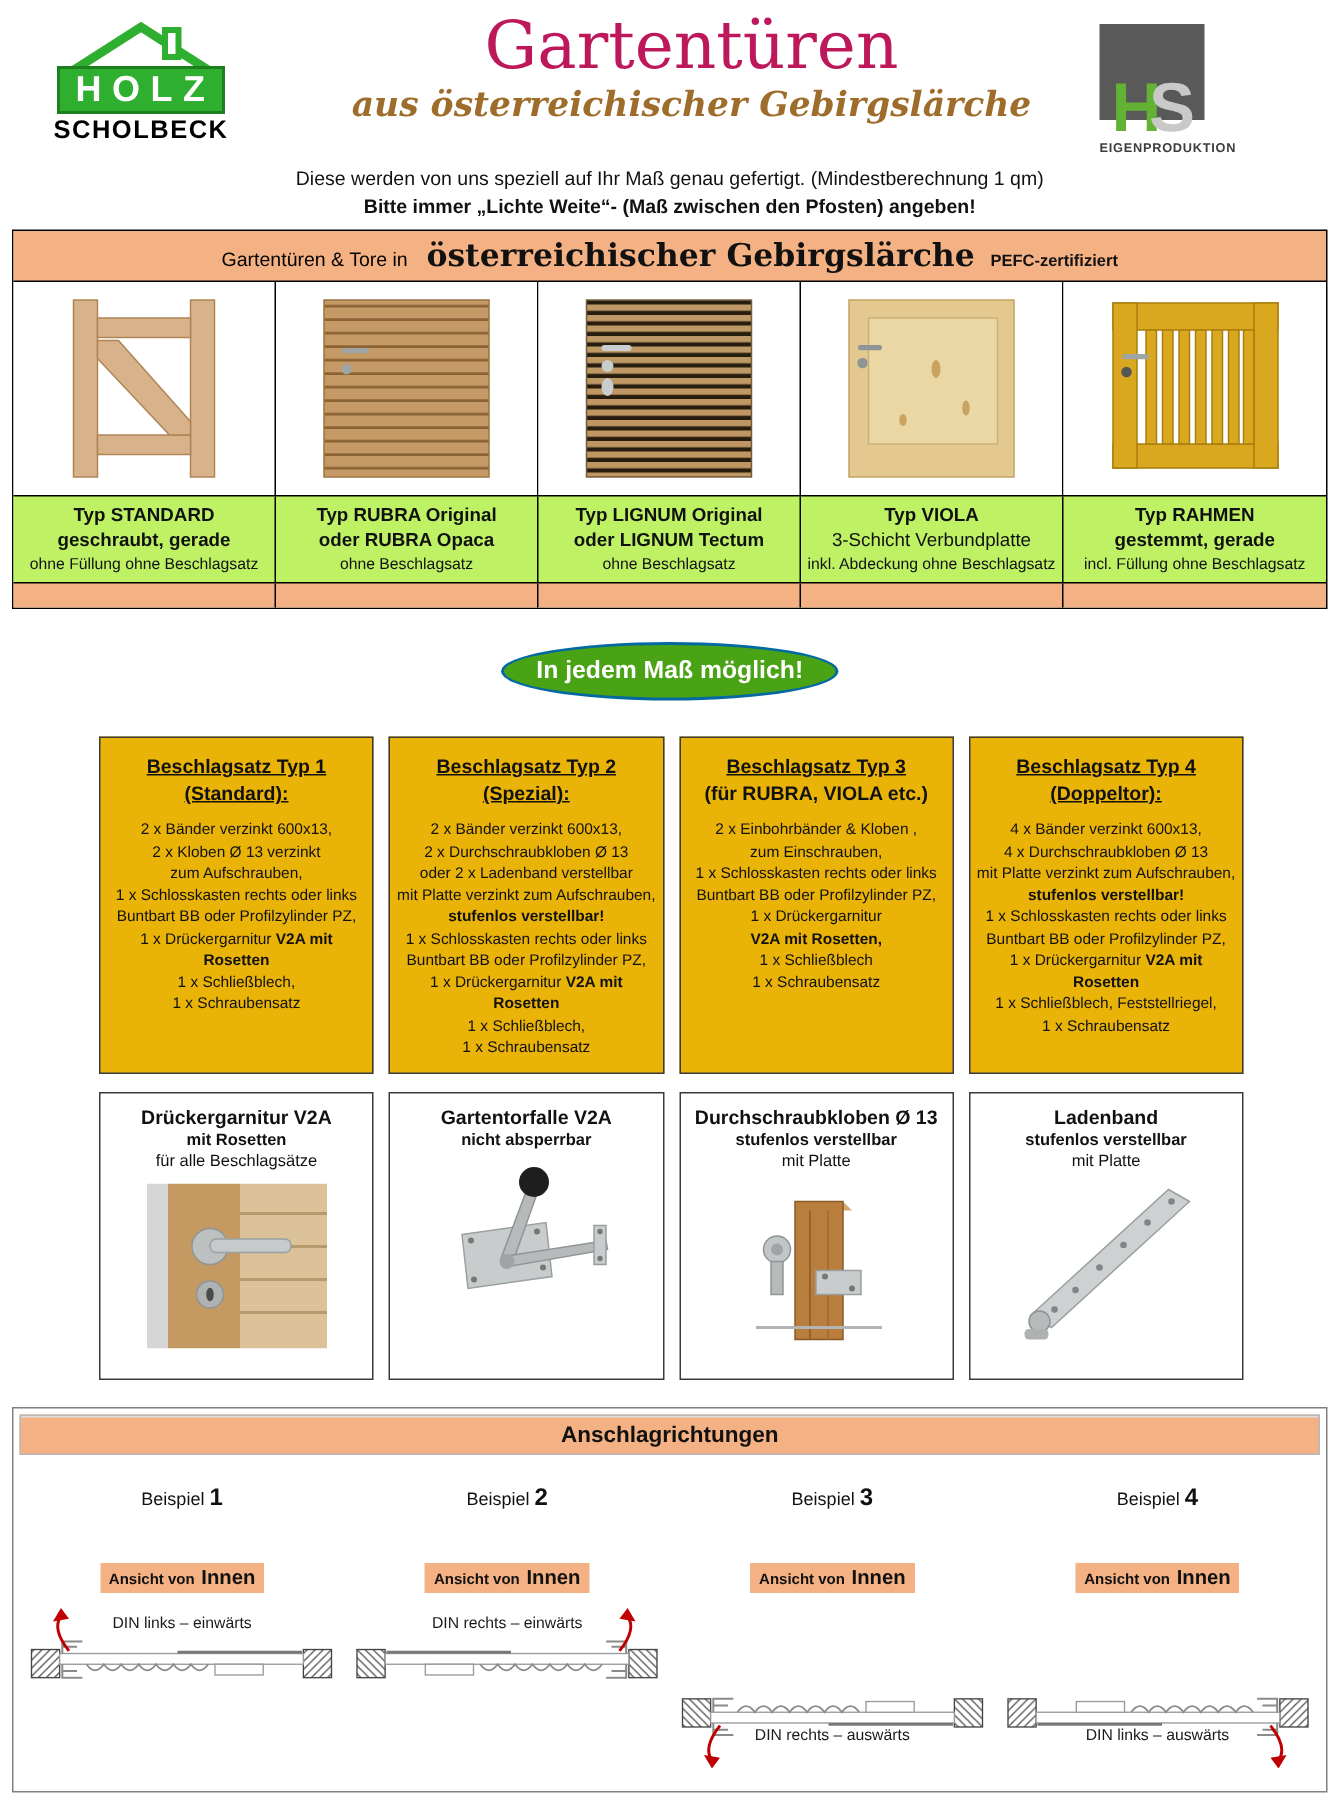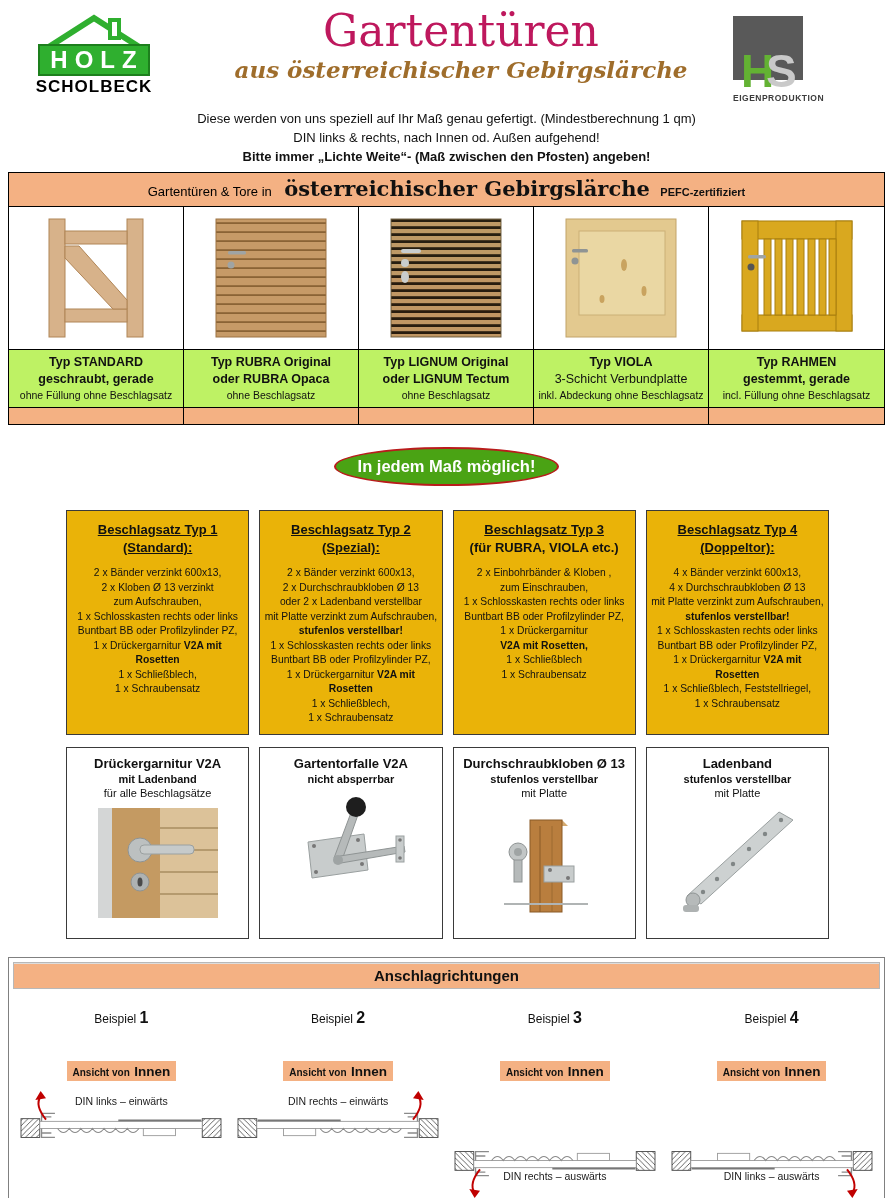--- a/index.html
+++ b/index.html
@@ -41,21 +41,21 @@
   .cap2 { font-size:12.5px; font-weight:700; line-height:17px; }
   .cap2.reg { font-weight:400; }
   .cap3 { font-size:10.5px; line-height:14px; }
   .pempty { display:grid; grid-template-columns:repeat(5,1fr); border-top:1.5px solid #000; background:#F4B183; height:17px; }
   .pempty > div { border-right:1.5px solid #000; }
   .pempty > div:last-child { border-right:none; }
 
   
   .badge-row { text-align:center; margin-top:22px; }
   .badge { display:inline-block; background:#4AA314; color:#fff; font-weight:700; font-size:16.5px;
-           padding:8px 22px; border-radius:50%; border:2px solid #b91c1c; }
+           padding:8px 22px; border-radius:50%; border:2px solid #0369a1; }
 
   
   .sets { display:grid; grid-template-columns:repeat(4,1fr); gap:0 10px; margin:24px 64px 0 66px; }
   .set-box { border:1.2px solid #3a3a3a; background:#eab308; min-height:196px; padding:10px 3px 8px 3px; text-align:center; }
   .set-t { font-size:13px; font-weight:700; text-decoration:underline; line-height:18px; }
   .set-t.nounder { text-decoration:none; }
   .set-lines { margin-top:9px; }
   .bs-line { font-size:10.3px; line-height:14.5px; }
   .bold { font-weight:700; }
 
@@ -111,21 +111,20 @@
       <div class="hs-box">
         <span class="hs-h">H</span>
         <span class="hs-s">S</span>
       </div>
       <div class="hs-caption">EIGENPRODUKTION</div>
     </div>
   </div>
 
   <div class="intro">
     <div>Diese werden von uns speziell auf Ihr Maß genau gefertigt. (Mindestberechnung 1 qm)</div>
-    <div>DIN links &amp; rechts, nach Innen od. Außen aufgehend!</div>
     <div class="b">Bitte immer „Lichte Weite“- (Maß zwischen den Pfosten) angeben!</div>
   </div>
 
   <div class="ptable">
     <div class="pbanner">
       <span class="pre">Gartentüren &amp; Tore in</span>
       <span class="big">österreichischer Gebirgslärche</span>
       <span class="suf">PEFC-zertifiziert</span>
     </div>
 
@@ -305,21 +304,21 @@
         <div class="bs-line"><span>1 x Schließblech, Feststellriegel,</span><span class="bold"></span></div>
         <div class="bs-line"><span>1 x Schraubensatz</span><span class="bold"></span></div>
       </div>
     </div>
   </div>
 
   <div class="hw">
 
     <div class="hw-box">
       <div class="hw1">Drückergarnitur V2A</div>
-      <div class="hw2">mit Ladenband</div>
+      <div class="hw2">mit Rosetten</div>
       <div class="hw3">für alle Beschlagsätze</div>
       <div class="hw-img">
         <svg width="120" height="110" viewBox="0 0 120 110">
           <rect x="0" y="0" width="14" height="110" fill="#D4D6D6"></rect>
           <rect x="14" y="0" width="48" height="110" fill="#C49A62"></rect>
           <rect x="62" y="0" width="58" height="110" fill="#DCC299"></rect>
           <g stroke="#B59A6E" stroke-width="2">
             <line x1="62" y1="20" x2="120" y2="20"></line>
               <line x1="62" y1="42" x2="120" y2="42"></line>
             <line x1="62" y1="64" x2="120" y2="64"></line>

